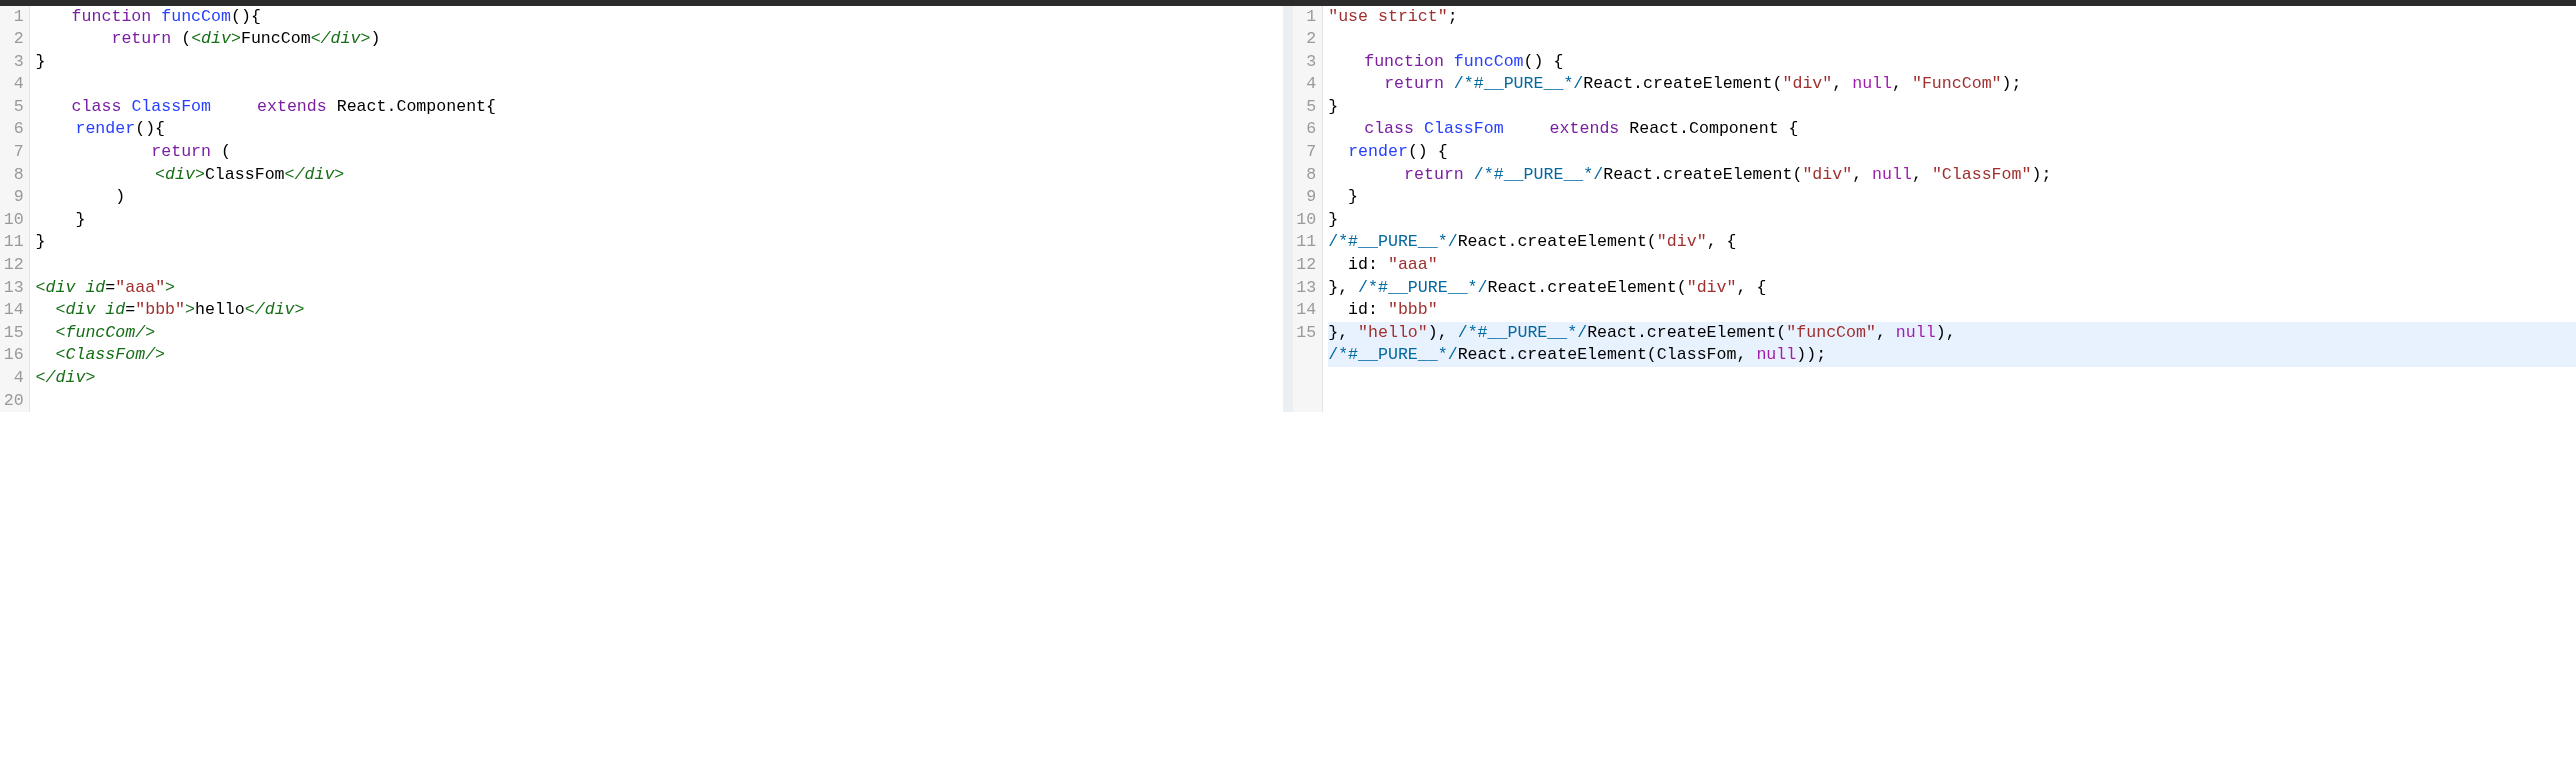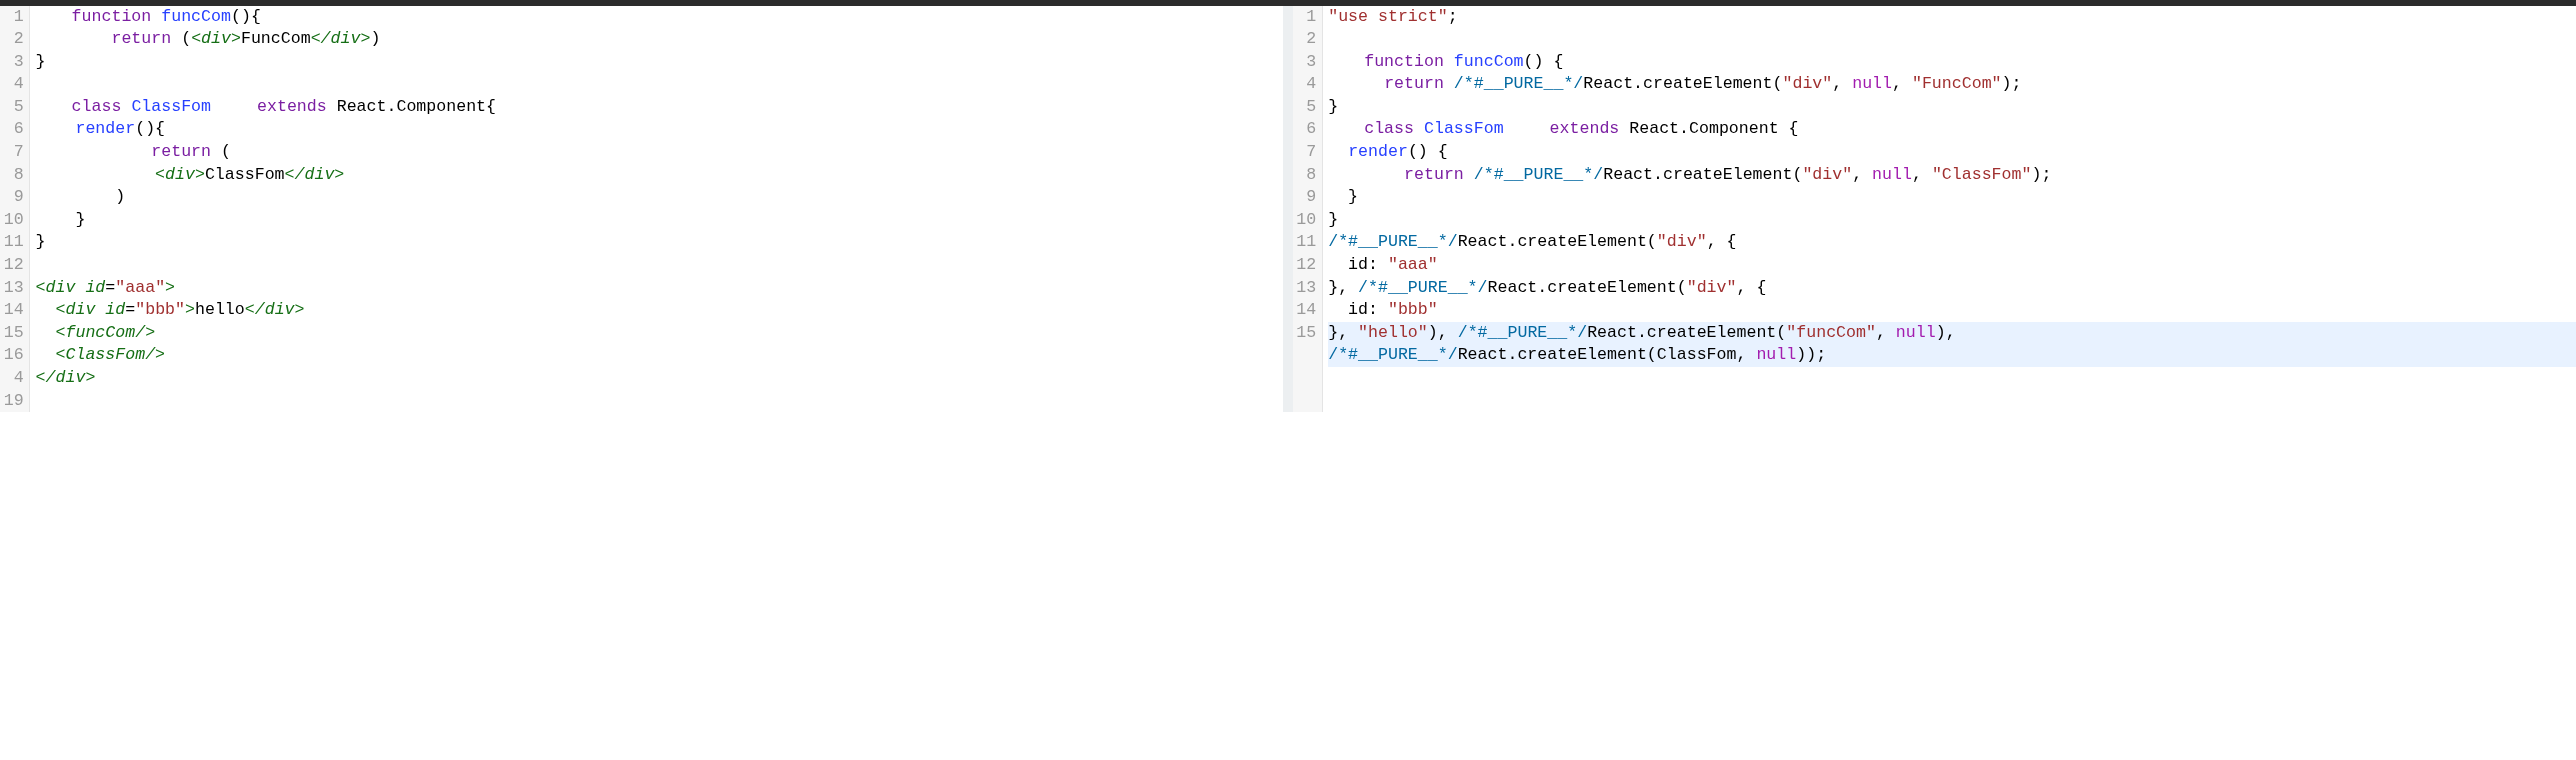--- a/index.html
+++ b/index.html
@@ -80,21 +80,21 @@
         <div class="ln">8</div>
         <div class="ln">9</div>
         <div class="ln">10</div>
         <div class="ln">11</div>
         <div class="ln">12</div>
         <div class="ln">13</div>
         <div class="ln">14</div>
         <div class="ln">15</div>
         <div class="ln">16</div>
         <div class="ln">4</div>
-        <div class="ln">19</div>
+        <div class="ln">20</div>
       </div>
     <div class="code" id="left-code"><div class="line"><span class="kw">function</span><span> </span><span class="fn">funcCom</span><span>(){ </span></div><div class="line"><span>    </span><span class="kw">return</span><span> (</span><span class="tag">&lt;div&gt;</span><span>FuncCom</span><span class="tag">&lt;/div&gt;</span><span>)</span></div><div class="line"><span>}</span></div><div class="line">&nbsp;</div><div class="line"><span class="kw">class</span><span> </span><span class="fn">ClassFom</span><span> </span><span class="kw">extends</span><span> React.Component{</span></div><div class="line"><span>    </span><span class="fn">render</span><span>(){ </span></div><div class="line"><span>        </span><span class="kw">return</span><span> (</span></div><div class="line"><span>            </span><span class="tag">&lt;div&gt;</span><span>ClassFom</span><span class="tag">&lt;/div&gt;</span></div><div class="line"><span>        )</span></div><div class="line"><span>    }</span></div><div class="line"><span>}</span></div><div class="line">&nbsp;</div><div class="line"><span class="tag">&lt;div </span><span class="tag">id</span><span>=</span><span class="str">"aaa"</span><span class="tag">&gt;</span></div><div class="line"><span>  </span><span class="tag">&lt;div </span><span class="tag">id</span><span>=</span><span class="str">"bbb"</span><span class="tag">&gt;</span><span>hello</span><span class="tag">&lt;/div&gt;</span></div><div class="line"><span>  </span><span class="tag">&lt;funcCom/&gt;</span></div><div class="line"><span>  </span><span class="tag">&lt;ClassFom/&gt;</span></div><div class="line"><span class="tag">&lt;/div&gt;</span></div><div class="line">&nbsp;</div></div>
   </div>
 
   <div class="divider"></div>
 
   <div class="pane">
     <div class="gutter" id="right-gutter">
         <div class="ln">1</div>
         <div class="ln">2</div>

